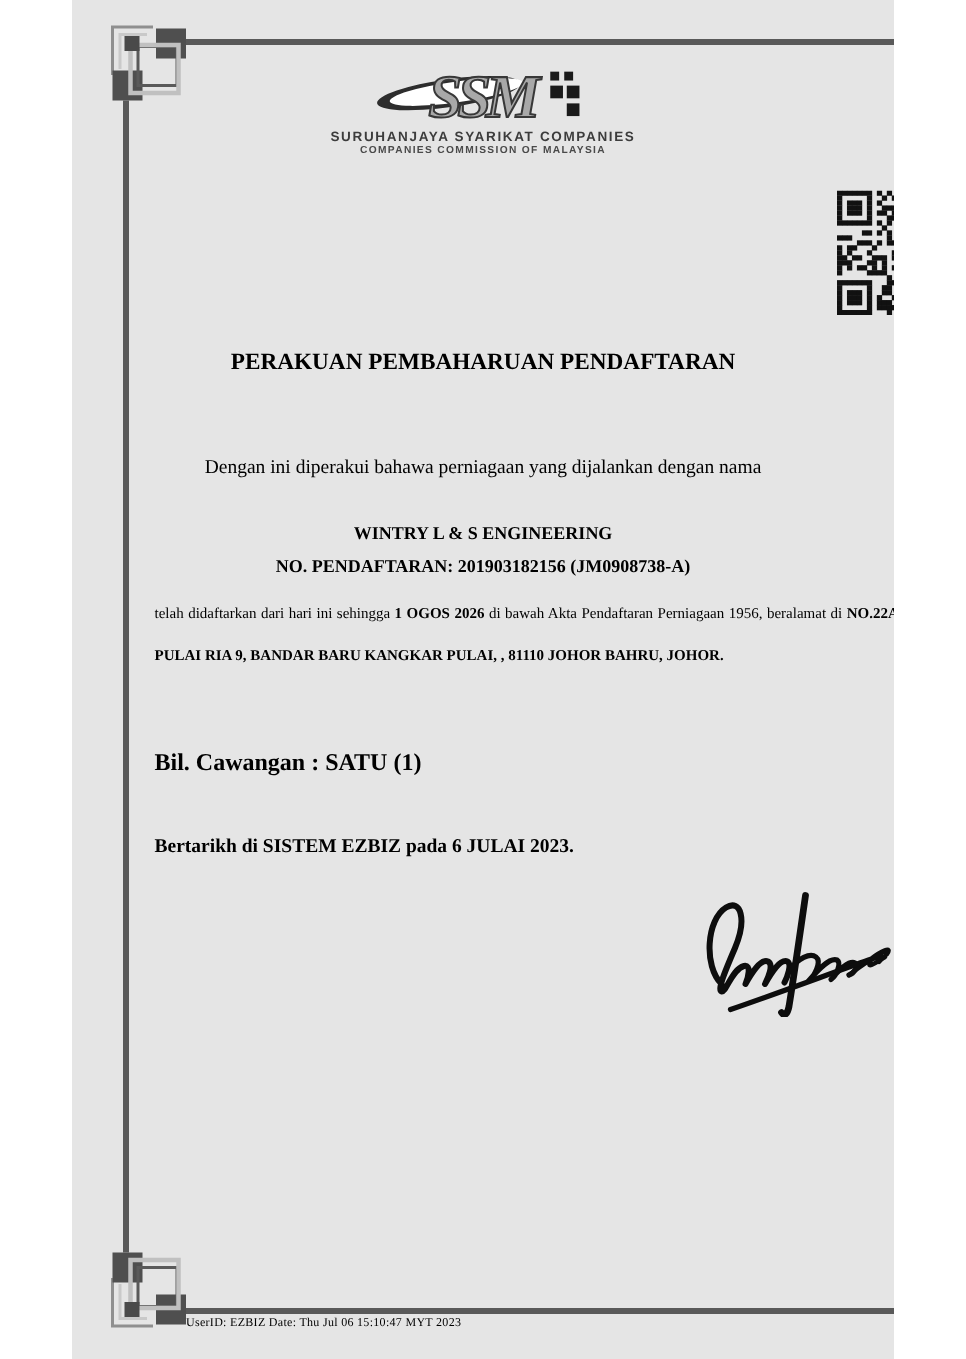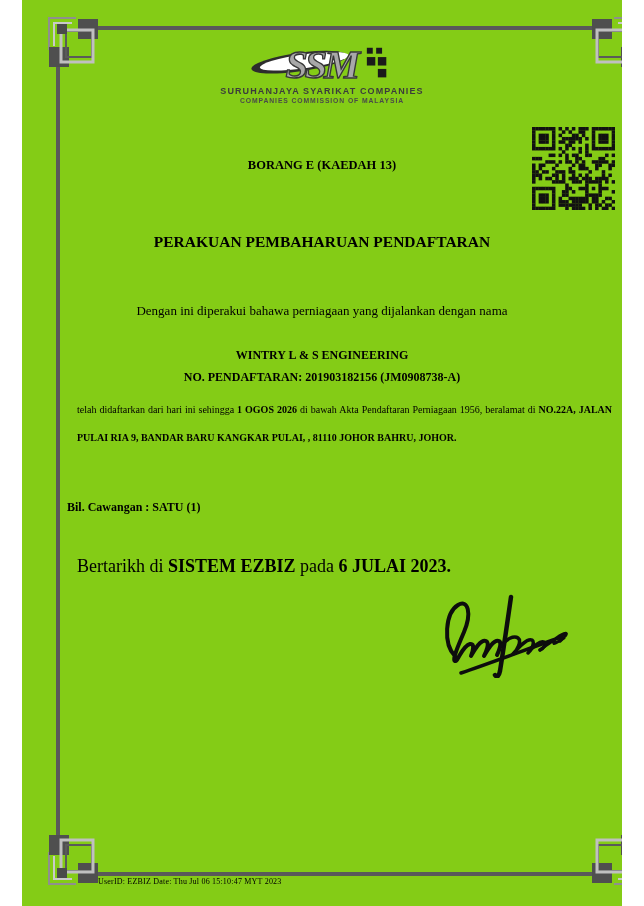--- a/index.html
+++ b/index.html
@@ -1,17 +1,17 @@
 <!DOCTYPE html>
 <html><head>
 <meta charset="utf-8">
 <style>
   html,body { margin:0; padding:0; background:#ffffff; }
   .page {
-    position:relative; width:600px; height:906px; background:#84cc16;
+    position:relative; width:548px; height:906px; background:#e5e5e5;
     font-family:"Liberation Serif", serif; color:#000;
     overflow:hidden; margin:0 auto;
   }
   .frame { position:absolute; left:0; top:0; }
 
   
   .logo { position:absolute; top:41px; left:0; right:0; text-align:center; }
   .logo-mark { display:block; margin:0 auto; }
   .logo-line1 { font-family:"Liberation Sans", sans-serif; font-weight:bold;
                 font-size:9px; letter-spacing:1.1px; color:#3c3c3c; margin-top:1px; }
@@ -22,22 +22,22 @@
 
   .form-label { position:absolute; top:158px; left:0; right:0; text-align:center;
                 font-weight:bold; font-size:12.5px; }
   .title { position:absolute; top:228px; left:0; right:0; text-align:center;
            font-weight:bold; font-size:15.5px; line-height:28px; }
   .intro { position:absolute; top:303px; left:0; right:0; text-align:center; font-size:13px; }
   .biz   { position:absolute; top:344px; left:0; right:0; text-align:center;
            font-weight:bold; font-size:12px; line-height:22px; }
   .bodypar { position:absolute; top:396px; left:55px; width:535px; margin:0;
              font-size:10px; line-height:28px; text-align:justify; }
-  .branches { position:absolute; top:500px; left:45px; font-weight:bold; font-size:12px;text-align:center; }
-  .dated { position:absolute; top:556px; left:55px; font-size:18px; }
+  .branches { position:absolute; top:500px; left:55px; font-weight:bold; font-size:16px;text-align:center; }
+  .dated { position:absolute; top:556px; left:55px; font-size:13px;font-weight:bold; }
 
   .sig-svg  { position:absolute; top:594px; left:406px; }
   .sig-text { position:absolute; top:671px; left:332px; width:250px; text-align:center; }
   .sig-name   { font-weight:bold; font-size:13px; }
   .sig-title  { font-size:12.5px; margin-top:3px; }
   .sig-region { font-size:12.5px; margin-top:2px; }
 
   .footer { position:absolute; top:877px; left:76px; font-size:8px; letter-spacing:0.2px; }
 </style>
 </head>
@@ -393,21 +393,20 @@
         <rect x="43.16" y="79.68" width="3.52" height="3.52"></rect>
         <rect x="46.48" y="79.68" width="3.52" height="3.52"></rect>
         <rect x="49.80" y="79.68" width="3.52" height="3.52"></rect>
         <rect x="56.44" y="79.68" width="3.52" height="3.52"></rect>
         <rect x="63.08" y="79.68" width="3.52" height="3.52"></rect>
         <rect x="69.72" y="79.68" width="3.52" height="3.52"></rect>
         <rect x="73.04" y="79.68" width="3.52" height="3.52"></rect>
         <rect x="79.68" y="79.68" width="3.52" height="3.52"></rect>
       </svg></div>
 
-  <div class="form-label">BORANG E (KAEDAH 13)</div>
 
   <div class="title">
     <div>PERAKUAN PEMBAHARUAN PENDAFTARAN</div>
   </div>
 
   <div class="intro">Dengan ini diperakui bahawa perniagaan yang dijalankan dengan nama</div>
 
   <div class="biz">
     <div>WINTRY L &amp; S ENGINEERING</div>
     <div>NO. PENDAFTARAN: 201903182156 (JM0908738-A)</div>

